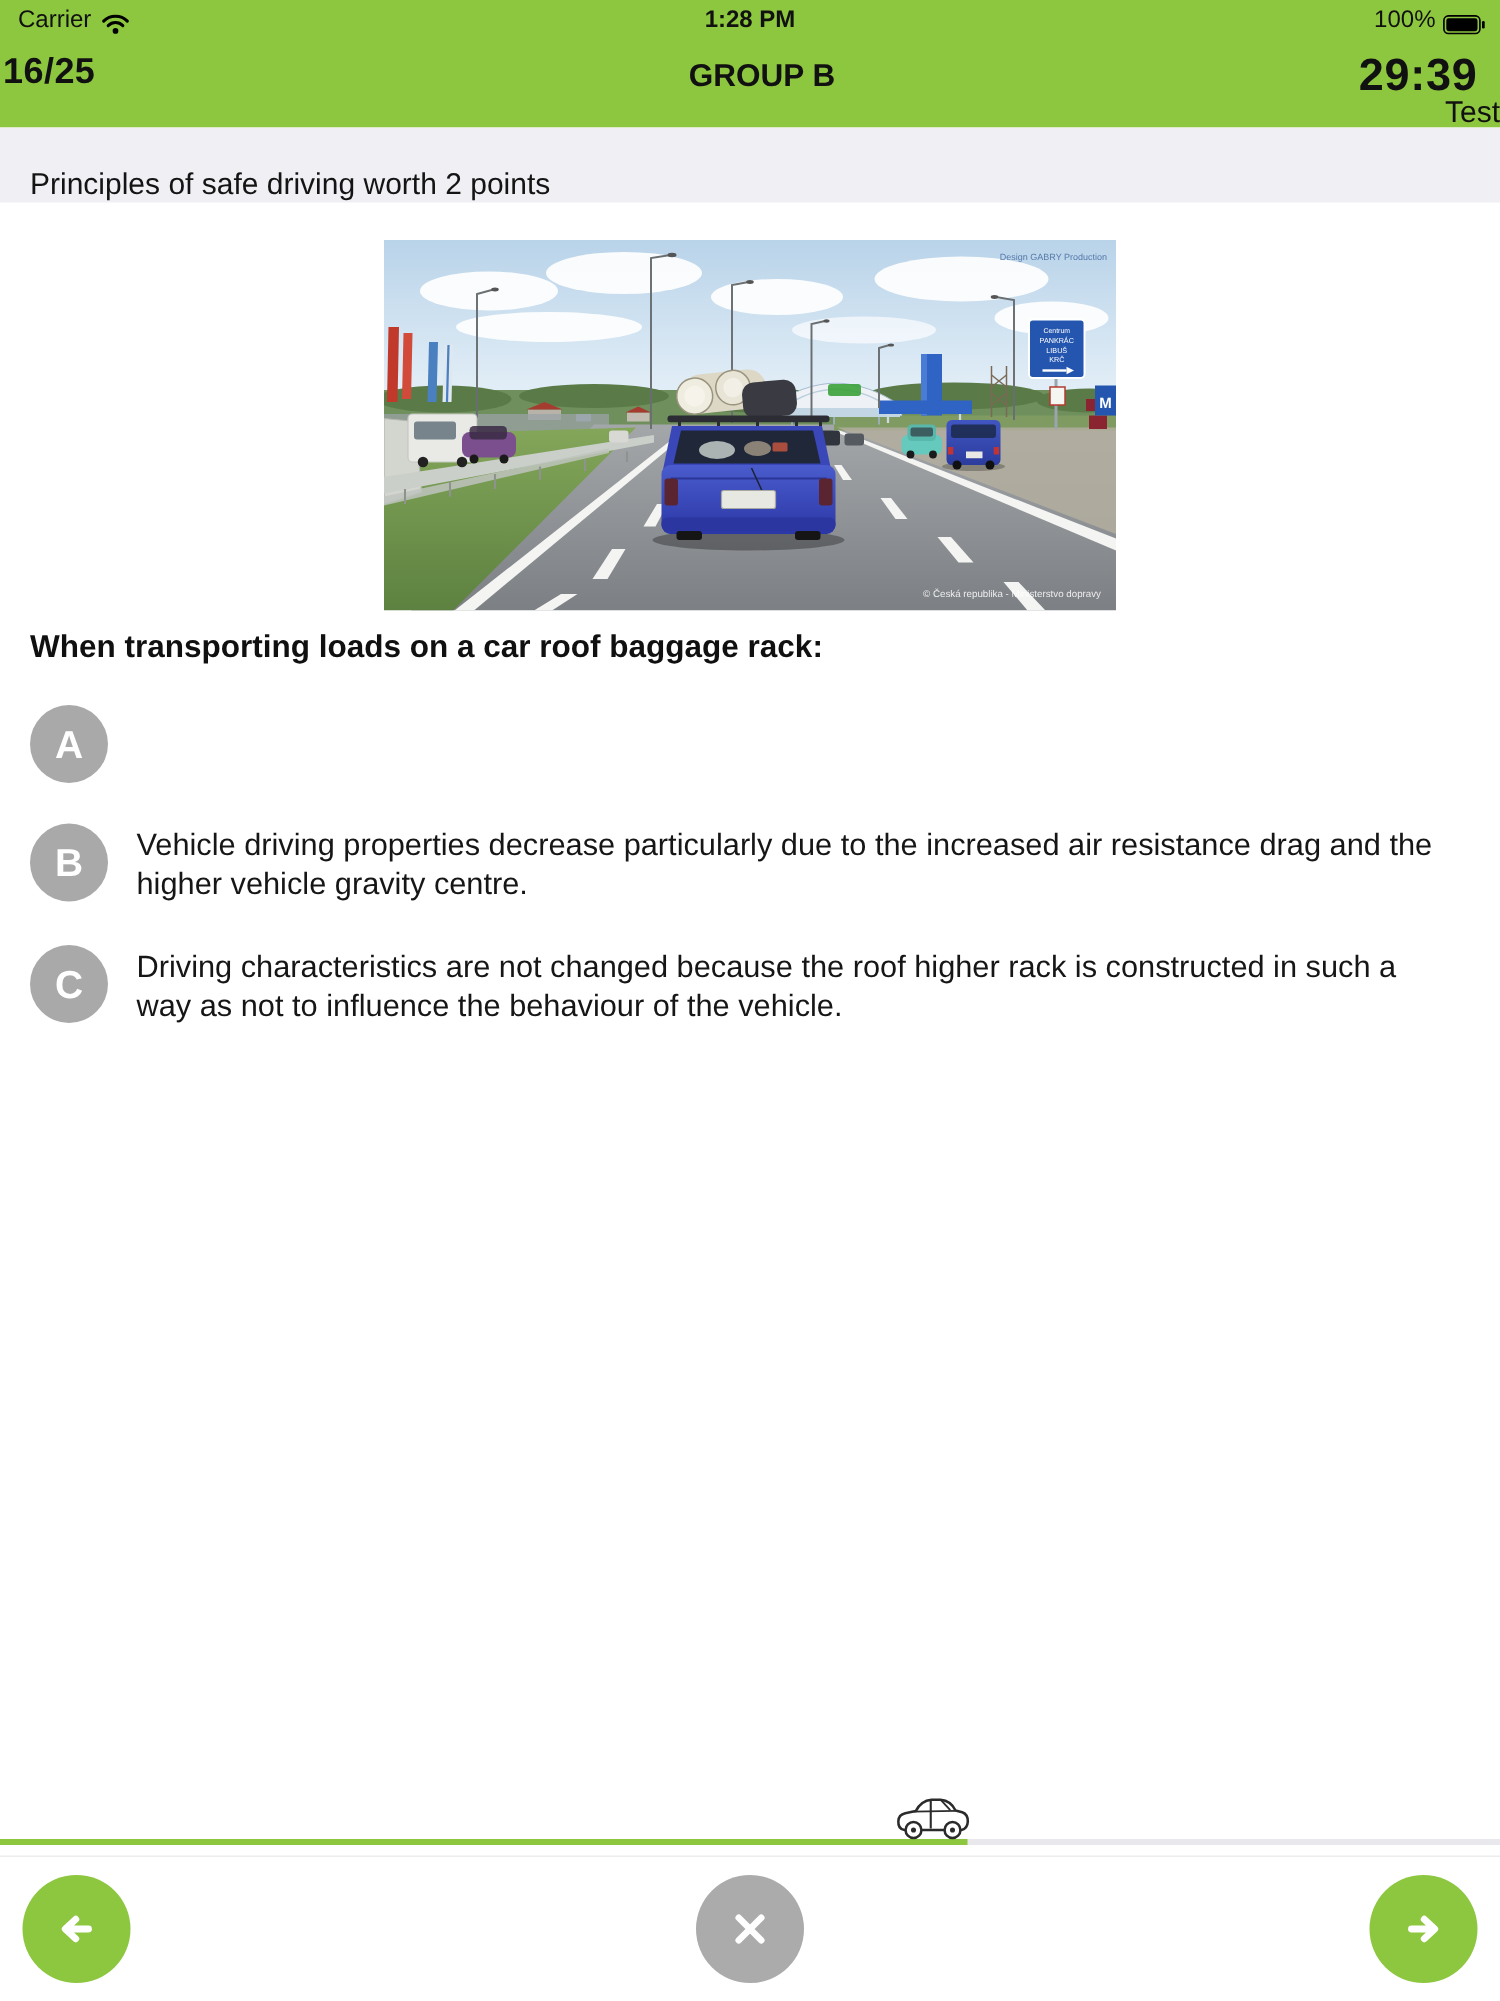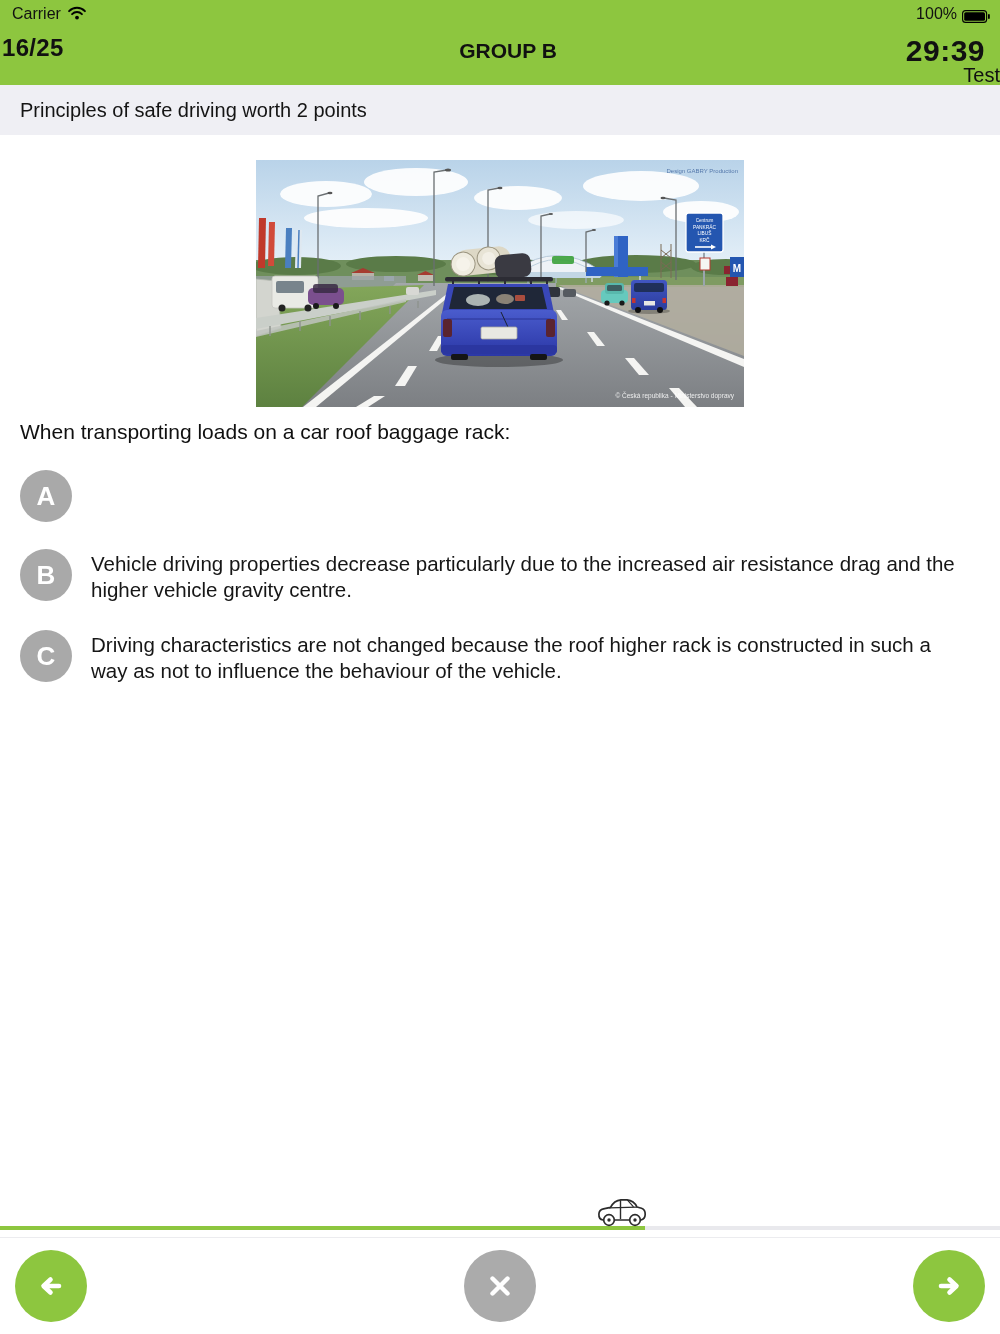--- a/index.html
+++ b/index.html
@@ -5,36 +5,36 @@
   html,body{margin:0;padding:0;}
   body{
     width:1000px;height:1334px;position:relative;overflow:hidden;
     background:#ffffff;color:#111;
     font-family:"Liberation Sans", sans-serif;
     -webkit-font-smoothing:antialiased;
   }
   
   .header{position:absolute;top:0;left:0;width:1000px;height:85px;background:#8dc63f;}
   .status-row{position:absolute;top:3px;left:0;right:0;height:24px;display:flex;align-items:center;}
-  .sb-left{position:absolute;left:12px;top:2px;display:flex;align-items:flex-start;gap:6px;font-size:16px;font-weight:400;}
+  .sb-left{position:absolute;left:12px;top:2px;display:flex;align-items:flex-end;gap:6px;font-size:16px;font-weight:400;}
   .sb-center{position:absolute;left:0;right:0;top:2px;text-align:center;font-size:16px;font-weight:600;}
   .sb-right{position:absolute;right:10px;top:2px;display:flex;align-items:flex-end;gap:5px;font-size:16px;font-weight:400;}
   .hdr-counter{position:absolute;left:2px;top:34px;font-size:24px;font-weight:700;letter-spacing:.3px;}
   .hdr-center{position:absolute;left:16px;right:0;top:27px;text-align:center;line-height:1.12;margin-top:12px;}
   .hdr-group{font-size:21px;font-weight:700;}
   .hdr-test{font-size:20px;font-weight:400;margin-top:1px;text-align:right;}
   .hdr-timer{position:absolute;right:15px;top:34px;font-size:30px;font-weight:600;letter-spacing:.5px;}
   
   .topic-bar{position:absolute;top:85px;left:0;width:1000px;height:50px;background:#efeff4;
-    display:flex;align-items:center;padding-left:20px;box-sizing:border-box;font-size:20px;color:#141414;}
+    display:flex;align-items:flex-end;padding-left:20px;box-sizing:border-box;font-size:20px;color:#141414;}
   
   .photo{position:absolute;top:160px;left:256px;width:488px;height:247px;}
   .photo svg{display:block;}
   
-  .question{position:absolute;top:420px;left:20px;width:940px;font-size:21px;font-weight:400;color:#101010;}
+  .question{position:absolute;top:420px;left:20px;width:940px;font-size:21px;font-weight:700;color:#101010;}
   .options{position:absolute;top:470px;left:20px;width:955px;display:flex;flex-direction:column;gap:27px;}
   .option{display:flex;gap:19px;cursor:pointer;}
   .option-badge{flex:0 0 52px;width:52px;height:52px;border-radius:50%;background:#a9a9a9;color:#fff;
     font-size:26px;font-weight:700;display:flex;align-items:center;justify-content:center;}
   .option-text{font-size:20.5px;line-height:26px;color:#161616;max-width:878px;padding-top:2px;}
   
   .progress-track{position:absolute;top:1226px;left:0;width:1000px;height:4px;background:#e9e9ed;}
   .progress-fill{height:100%;background:#8dc63f;width:0;}
   .progress-car{position:absolute;top:1193px;left:596px;width:52px;height:34px;}
   
@@ -52,20 +52,21 @@
 <div class="header">
   <div class="status-row">
     <div class="sb-left">
       <span>Carrier</span>
       <svg width="20" height="15" viewBox="0 0 20 15">
         <path d="M2.1,6.1 C6.4,1.7 13.6,1.7 17.9,6.1" fill="none" stroke="#000" stroke-width="2" stroke-linecap="round"></path>
         <path d="M5.1,9.1 C7.9,6.4 12.1,6.4 14.9,9.1" fill="none" stroke="#000" stroke-width="2" stroke-linecap="round"></path>
         <circle cx="10" cy="12.6" r="1.9" fill="#000"></circle>
       </svg>
     </div>
+    <div class="sb-center">1:28 PM</div>
     <div class="sb-right">
       <span>100%</span>
       <svg width="28" height="13" viewBox="0 0 28 13">
         <rect x="0.6" y="0.6" width="24" height="11.8" rx="3" fill="none" stroke="#000" stroke-width="1.1"></rect>
         <rect x="2.2" y="2.2" width="20.8" height="8.6" rx="1.6" fill="#000"></rect>
         <rect x="26" y="4" width="1.8" height="5" rx="0.9" fill="#000"></rect>
       </svg>
     </div>
   </div>
   <div class="hdr-counter">16/25</div>

